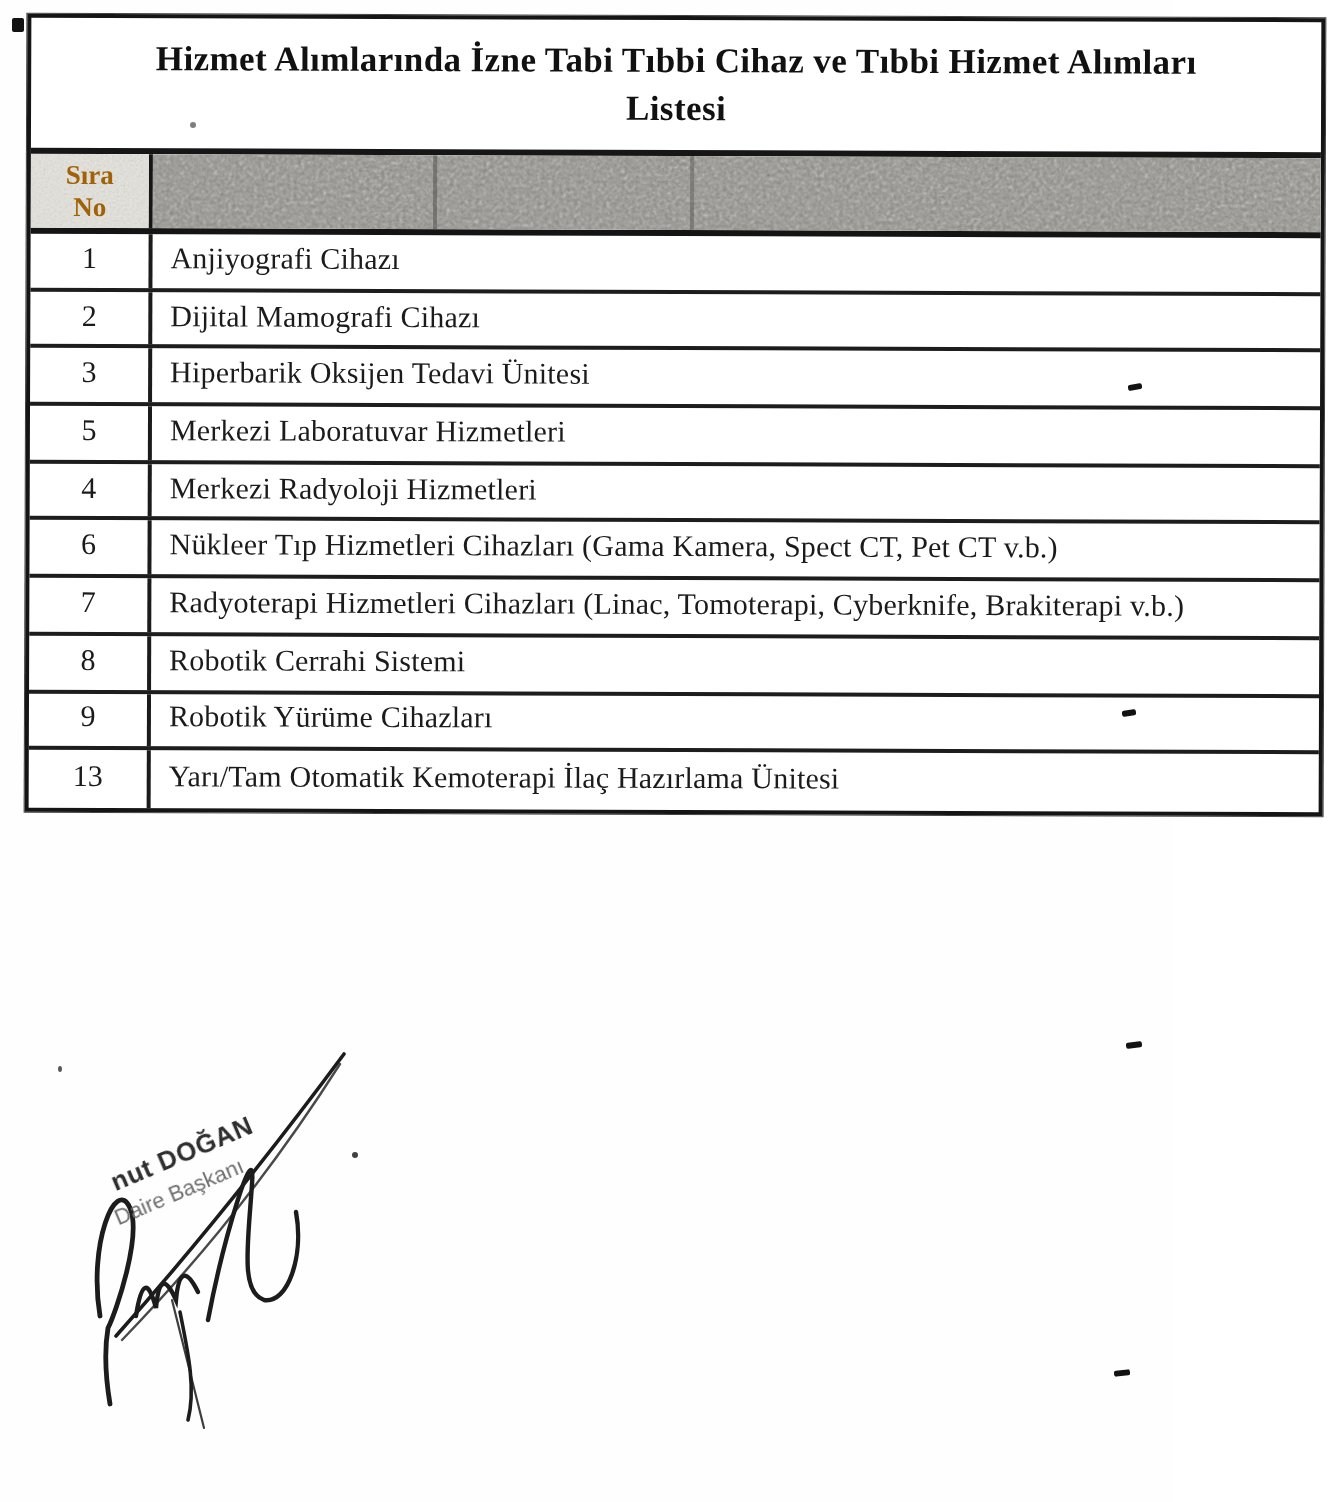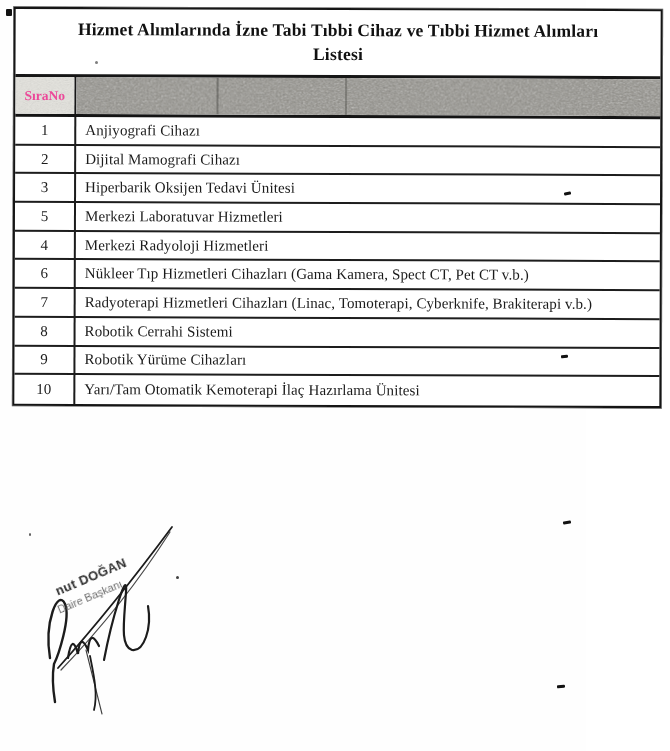--- a/index.html
+++ b/index.html
@@ -13,23 +13,23 @@
     box-shadow:0 0 0 0.5px #444; }
 
   .title-cell { padding:8px 26px 9px; text-align:center; font-weight:bold;
     font-size:17.5px; line-height:24px; color:#111; border-bottom:3px solid #161616;
     letter-spacing:0.2px; }
 
   .header-row { display:flex; height:40px; border-bottom:3px solid #141414; }
   .hcell { position:relative; overflow:hidden; }
   .hcell svg { position:absolute; inset:0; width:100%; height:100%; }
   .hcell .htext { position:relative; z-index:2; }
-  .col-no-h { width:61px; border-right:2px solid #161616; display:flex; 
+  .col-no-h { width:61px; border-right:2px solid #161616; display:flex; flex-direction:column;
     align-items:center; justify-content:center; font-weight:bold; font-size:13.5px;
-    line-height:16px; color:#ec4899; }
+    line-height:16px; color:#a16207; }
   .col-name-h { flex:1; display:flex; align-items:center; justify-content:center;
     font-weight:bold; font-size:14.5px; color:#101010;
     text-shadow:0 0 1px rgba(20,20,20,.9), 0.5px 0.5px 0 rgba(40,40,40,.5); }
 
   .row { display:flex; height:28.7px; border-bottom:2px solid #1d1d1d; }
   .row:last-child { border-bottom:none; }
   .cell-no { width:61px; border-right:2px solid #1b1b1b; display:flex; align-items:center;
     justify-content:center; font-size:15px; color:#1b1b1b; }
   .cell-name { flex:1; display:flex; align-items:center; padding-left:9px;
     font-size:15px; color:#1b1b1b; letter-spacing:0.1px; }
@@ -136,21 +136,21 @@
       <div class="cell-no">8</div>
       <div class="cell-name">Robotik Cerrahi Sistemi</div>
     </div>
 
     <div class="row">
       <div class="cell-no">9</div>
       <div class="cell-name">Robotik Yürüme Cihazları</div>
     </div>
 
     <div class="row">
-      <div class="cell-no">10</div>
+      <div class="cell-no">13</div>
       <div class="cell-name">Yarı/Tam Otomatik Kemoterapi İlaç Hazırlama Ünitesi</div>
     </div>
   </div>
   </div>
 
   <div class="signature">
     <svg width="200" height="215" viewBox="0 0 200 215">
       <g fill="none" stroke="#1c1c1c" stroke-linecap="round">
 
         <path d="M30,150 C55,122 95,75 144,9" stroke-width="1.8"></path>

